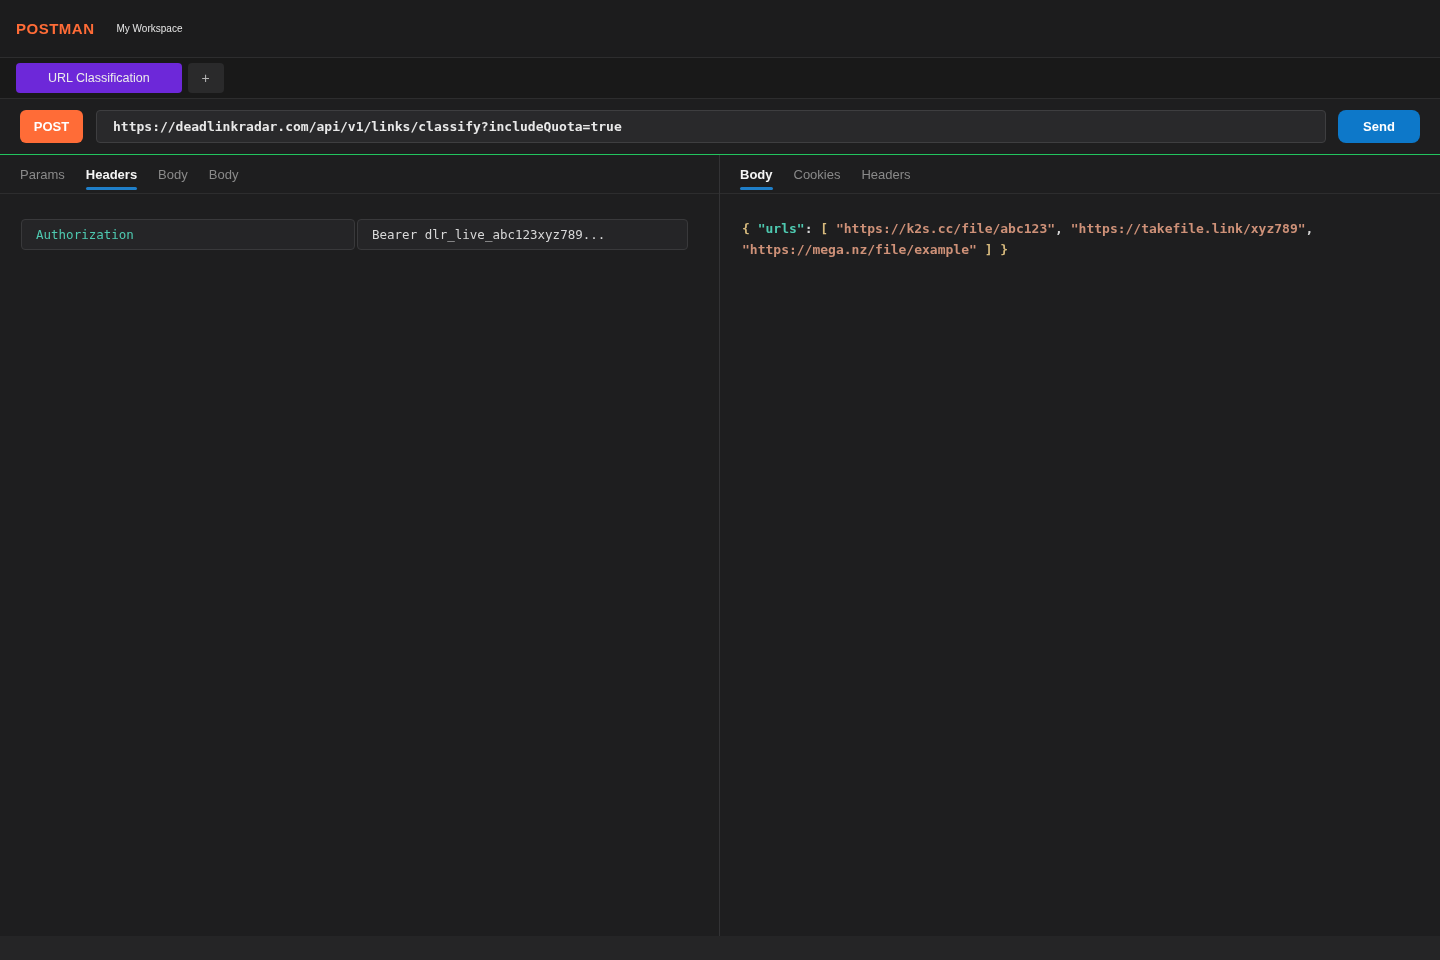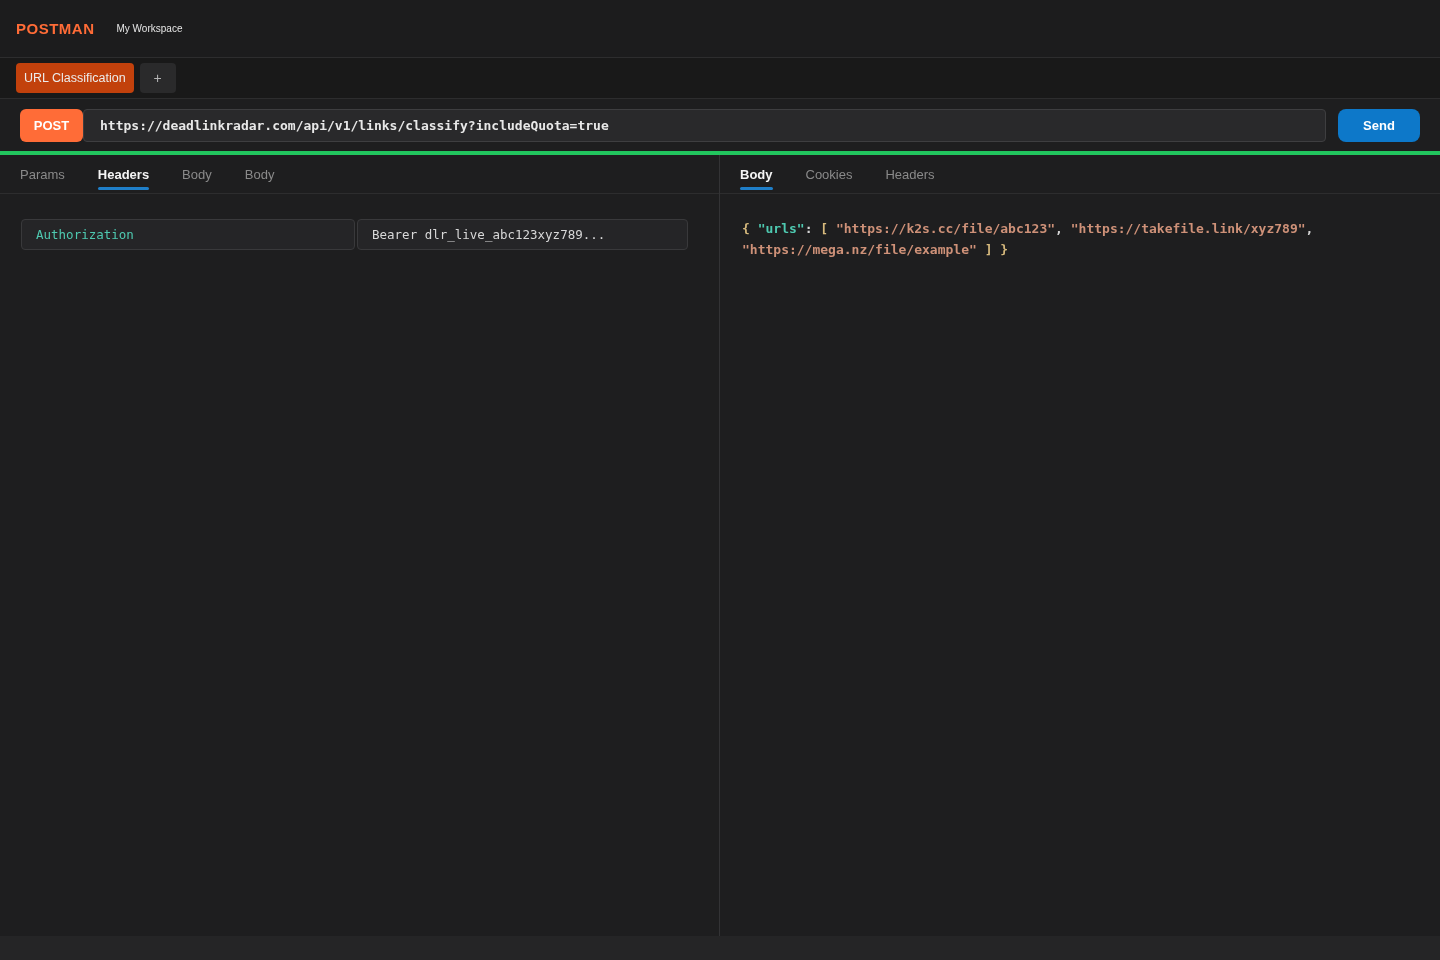--- a/index.html
+++ b/index.html
@@ -18,60 +18,60 @@
     color:#ff6c37; font-weight:800; font-size:15px; letter-spacing:.5px;
   }
   .workspace { margin-left:22px; font-size:10px; color:#e6e6e6; }
 
   
   .tabstrip {
     height:41px; background:#191919; border-bottom:1px solid #2d2d2e;
     display:flex; align-items:center; padding:0 16px; gap:6px;
   }
   .doc-tab {
-    height:30px; background:#c2410c; border-radius:4px;
-    display:flex; align-items:center; padding:0 8px;
+    height:30px; background:#6d28d9; border-radius:4px;
+    display:flex; align-items:center; padding:0 32px;
     font-size:12.5px; color:#ececec; cursor:pointer;
   }
   .newtab-btn {
     height:30px; width:36px; background:#2a2a2b; border-radius:4px;
     display:flex; align-items:center; justify-content:center;
     font-size:14px; color:#b5b5b5; cursor:pointer;
   }
 
   
   .request-row {
-    height:56px; border-bottom:4px solid #22c55e;
+    height:56px; border-bottom:1px solid #22c55e;
     display:flex; align-items:center; padding:0 20px;justify-content:space-between;
   }
   .method-btn {
     width:63px; height:33px; border:none; border-radius:6px;
     background:#ff6c37; color:#fff; font-weight:700; font-size:13px;
     font-family:"Liberation Sans", sans-serif; cursor:pointer;
   }
   .url-input {
-    flex:1; height:33px; margin-left:0; margin-right:12px;
+    flex:1; height:33px; margin-left:13px; margin-right:12px;
     background:#29292b; border:1px solid #3e3e40; border-radius:4px;
     color:#e8e8e8; font-family:"DejaVu Sans Mono", monospace;
     font-size:13px; font-weight:600; padding:0 16px; outline:none;
   }
   .send-btn {
     width:82px; height:33px; border:none; border-radius:8px;
     background:#0d78c9; color:#fff; font-weight:700; font-size:13px;
     font-family:"Liberation Sans", sans-serif; cursor:pointer;
   }
 
   
   .main { display:flex; height:781px; }
   .left-pane  { width:720px; border-right:1px solid #333335; }
   .right-pane { flex:1; }
 
   .tabs {
     height:39px; border-bottom:1px solid #2d2d2e;
-    display:flex; align-items:stretch; padding:0 20px; gap:33px;
+    display:flex; align-items:stretch; padding:0 20px; gap:21px;
   }
   .tabitem {
     position:relative; display:flex; align-items:center;
     font-size:13px; color:#8a8a8a; cursor:pointer;
   }
   .tabitem.active { color:#f5f5f5; font-weight:600; }
   .tabitem.active::after {
     content:""; position:absolute; left:0; right:0; bottom:3px;
     height:3px; border-radius:2px; background:#1f7fc9;
   }

